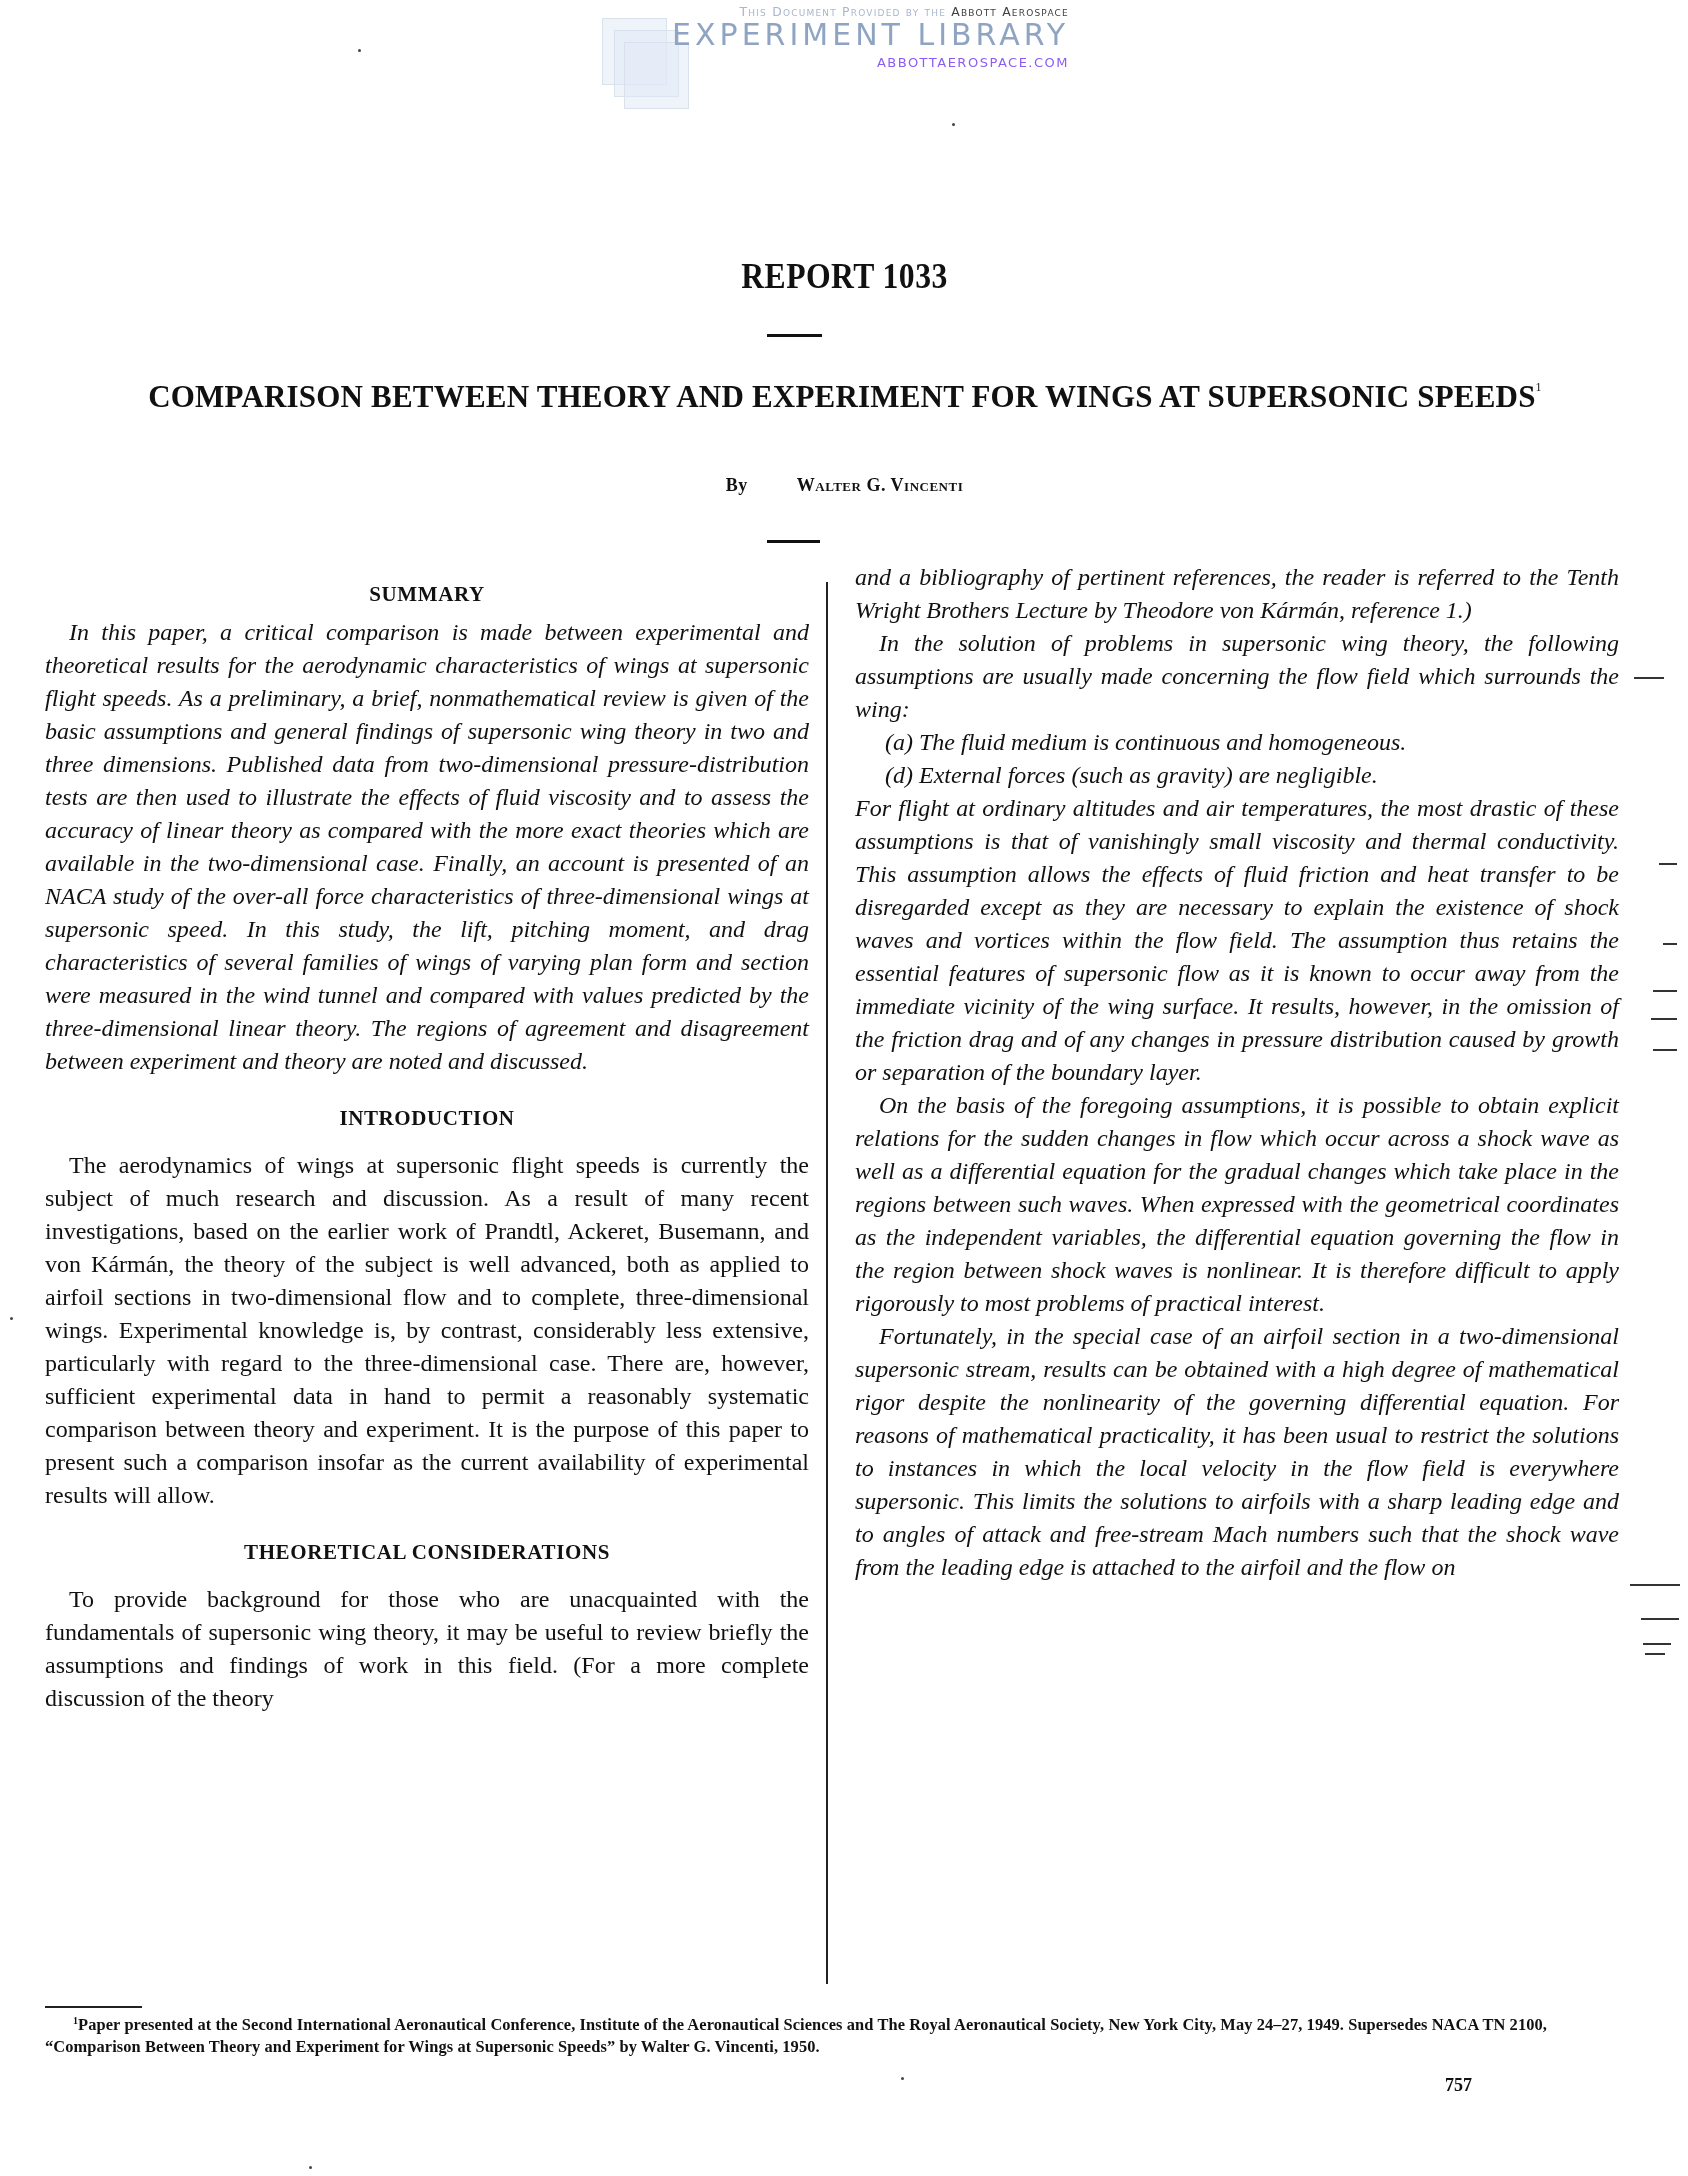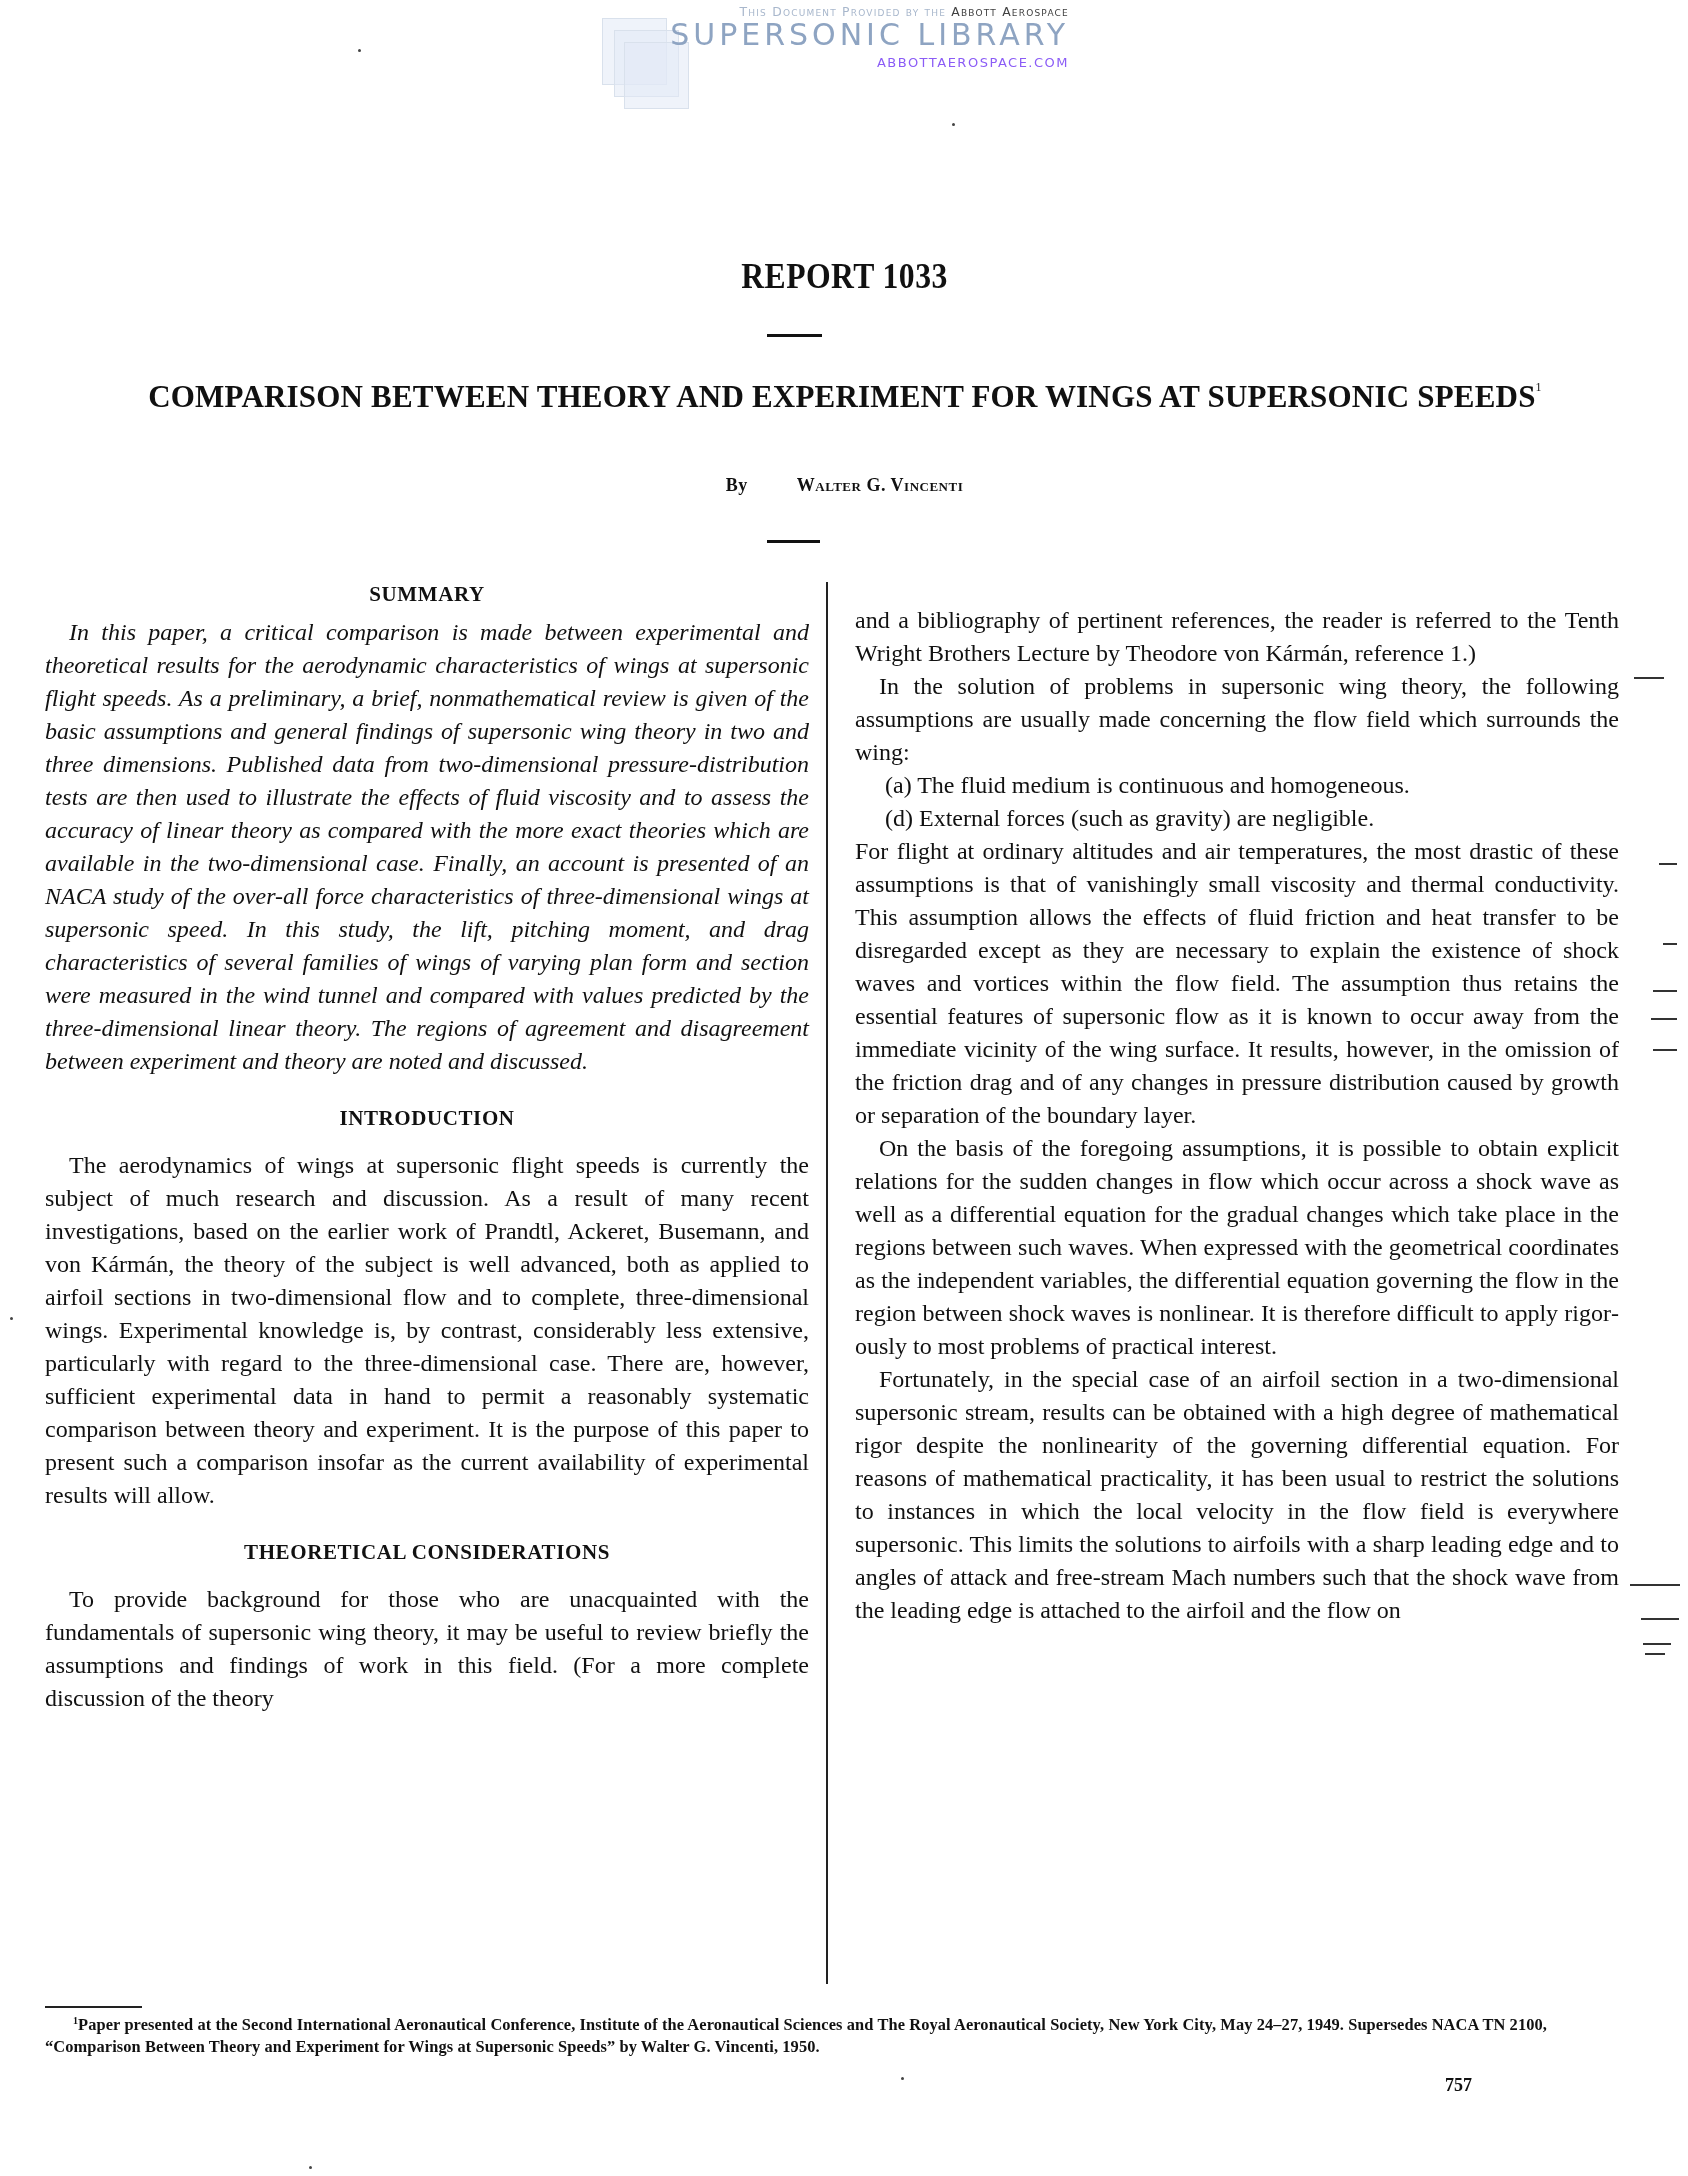--- a/index.html
+++ b/index.html
@@ -52,21 +52,21 @@
     letter-spacing: 0.5px;
   }
   .byline .sc { font-variant: small-caps; margin-left: 44px; }
   
   .col {
     position: absolute; top: 576px; width: 764px;
     font-family: "Liberation Serif", serif; font-size: 24px; line-height: 33px;
     text-align: justify; hyphens: manual;
   }
   .col.left { left: 45px; }
-  .col.right { left: 855px; top: 604px; }
+  .col.right { left: 855px; top: 561px; font-style: italic; }
   .col p { margin: 0; text-indent: 24px; }
   .col p.noind { text-indent: 0; }
   .col h2 {
     margin: 0; font-size: 21px; font-weight: bold; text-align: center;
     letter-spacing: 0.6px; font-family: "Liberation Serif", serif;
   }
   .col h2.summary { height: 40px; line-height: 36px; }
   .col h2.sec { height: 61px; line-height: 61px; margin-top: 10px; }
   .summary-body p { font-style: italic; }
   .item { text-indent: 30px !important; }
@@ -97,21 +97,21 @@
 <div class="wm">
   <div class="wm-pages">
     <div style="left:0;top:6px;"></div>
     <div style="left:12px;top:18px;"></div>
     <div style="left:22px;top:30px;"></div>
   </div>
   <div class="wm-line1">
     <span>This Document Provided by the</span>
     <span class="light">Abbott Aerospace</span>
   </div>
-  <div class="wm-line2">SUPERSONIC LIBRARY</div>
+  <div class="wm-line2">EXPERIMENT LIBRARY</div>
   <div class="wm-line3">ABBOTTAEROSPACE.COM</div>
 </div>
 
 <div class="report-no">REPORT 1033</div>
 <div class="rule r1"></div>
 <div class="main-title">
   <span>COMPARISON BETWEEN THEORY AND EXPERIMENT FOR WINGS AT SUPERSONIC SPEEDS</span><sup>1</sup>
 </div>
 <div class="byline">
   <span>By</span>

